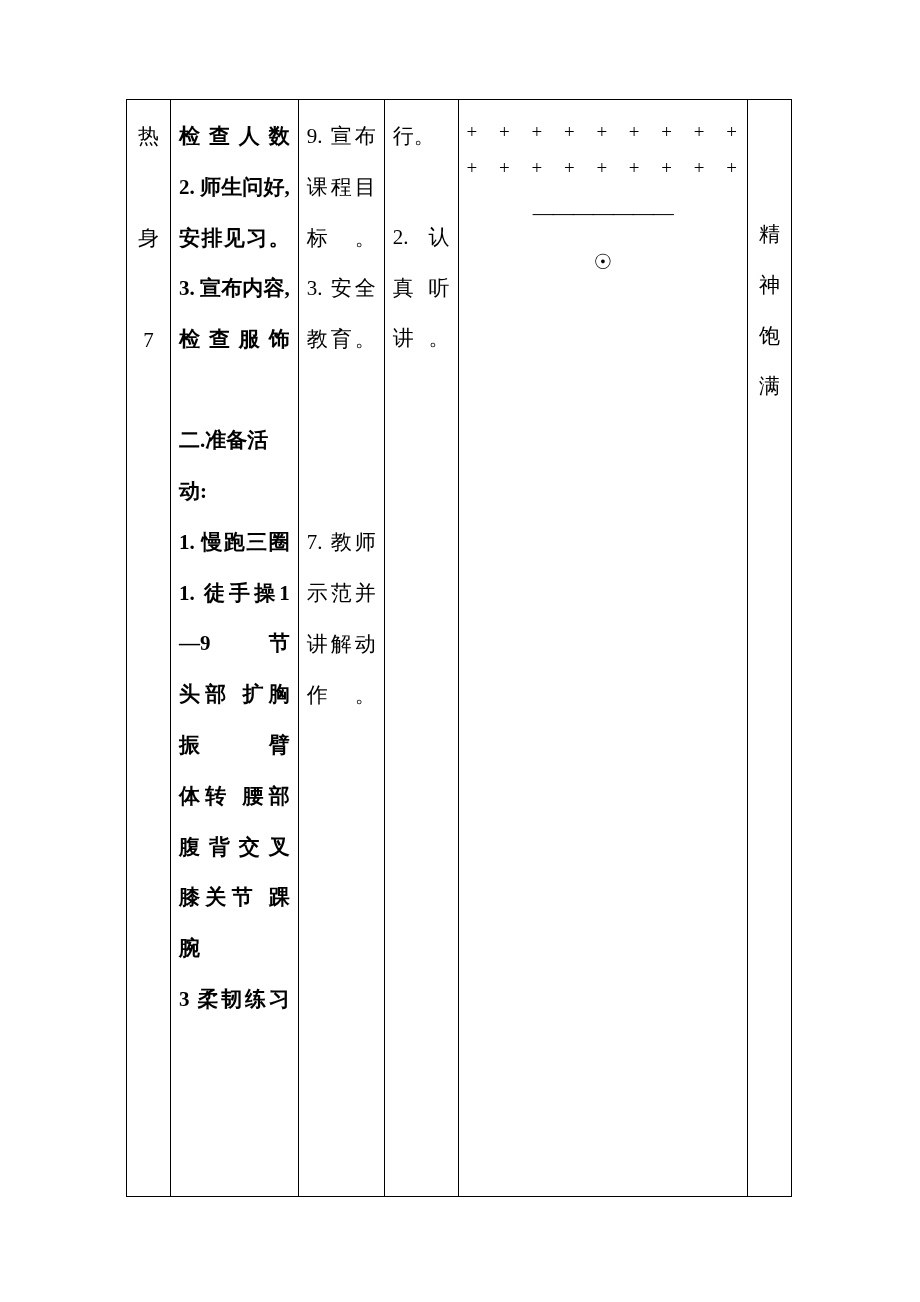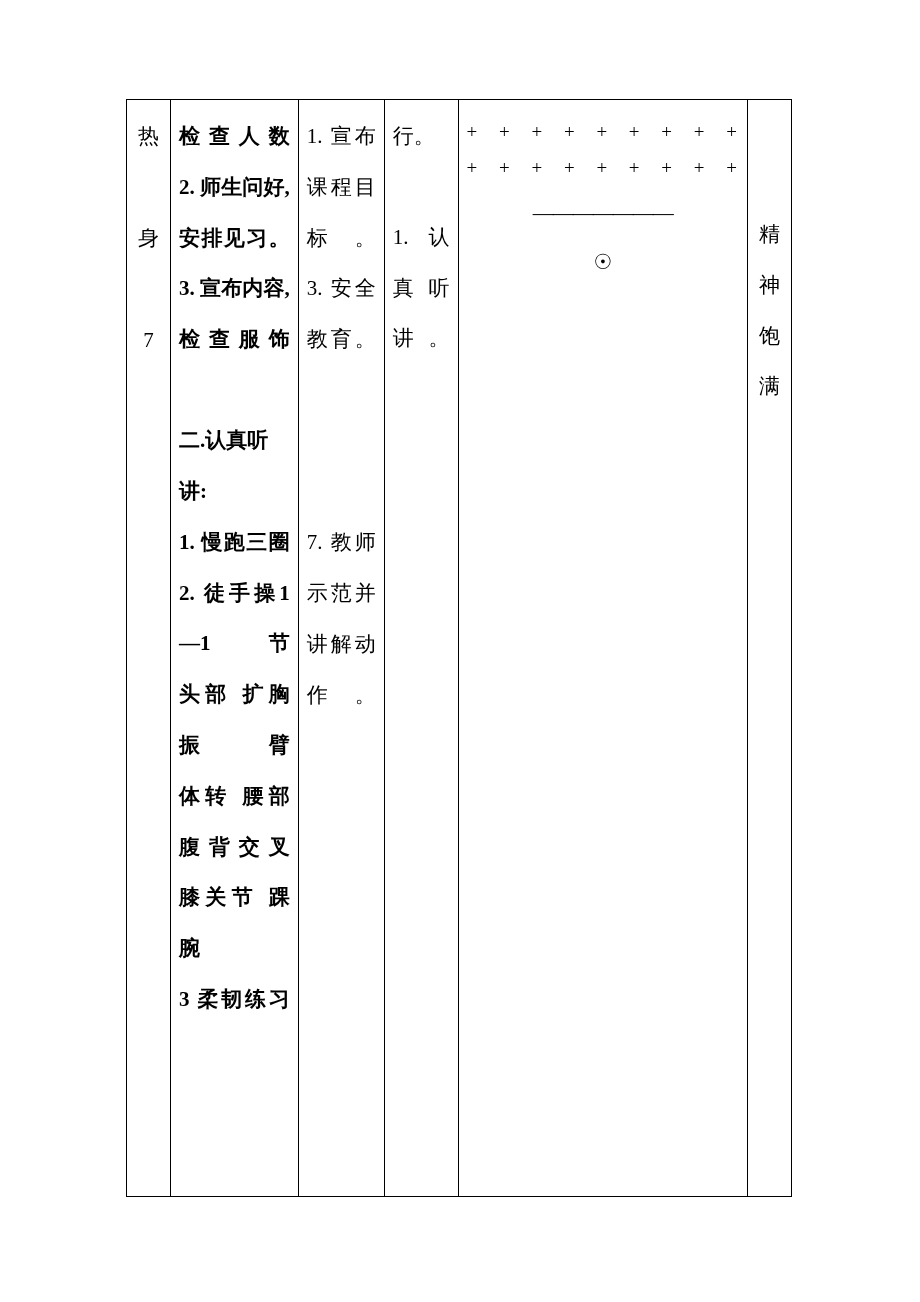--- a/index.html
+++ b/index.html
@@ -62,40 +62,40 @@
       <span class="v2">身</span>
       <span class="v3">7</span>
     </div>
   </div>
 
   <div class="col col2">
     <div class="justify" style="white-space: pre-line;">检查人数
 2. 师生问好,安排见习。
 3. 宣布内容,检查服饰</div>
     <div class="section-gap"></div>
-    <div class="left">二.认真听讲:</div>
+    <div class="left">二.准备活动:</div>
     <div class="justify" style="white-space: pre-line;">1. 慢跑三圈
-2. 徒手操1—1 节
+1. 徒手操1—9 节
 头部  扩胸 振臂
 体转  腰部 腹背交叉
 膝关节 踝 腕
 3 柔韧练习</div>
   </div>
 
   <div class="col col3">
-    <div class="justify" style="white-space: pre-line;">1. 宣布课程目标。
+    <div class="justify" style="white-space: pre-line;">9. 宣布课程目标。
 3. 安全教育。</div>
     <div style="height: 152px;"></div>
     <div class="justify" style="white-space: pre-line;">7. 教师示范并讲解动作。</div>
   </div>
 
   <div class="col col4">
     <div class="left">行。</div>
     <div style="height: 50px;"></div>
-    <div class="justify" style="white-space: pre-line;">1. 认真听讲。</div>
+    <div class="justify" style="white-space: pre-line;">2. 认真听讲。</div>
   </div>
 
   <div class="col col5">
     <div class="plus-row">+ + + + + + + + +</div>
     <div class="plus-row">+ + + + + + + + +</div>
     <div class="dash-row">———————</div>
     <div class="circle-row">☉</div>
   </div>
 
   <div class="col col6">

